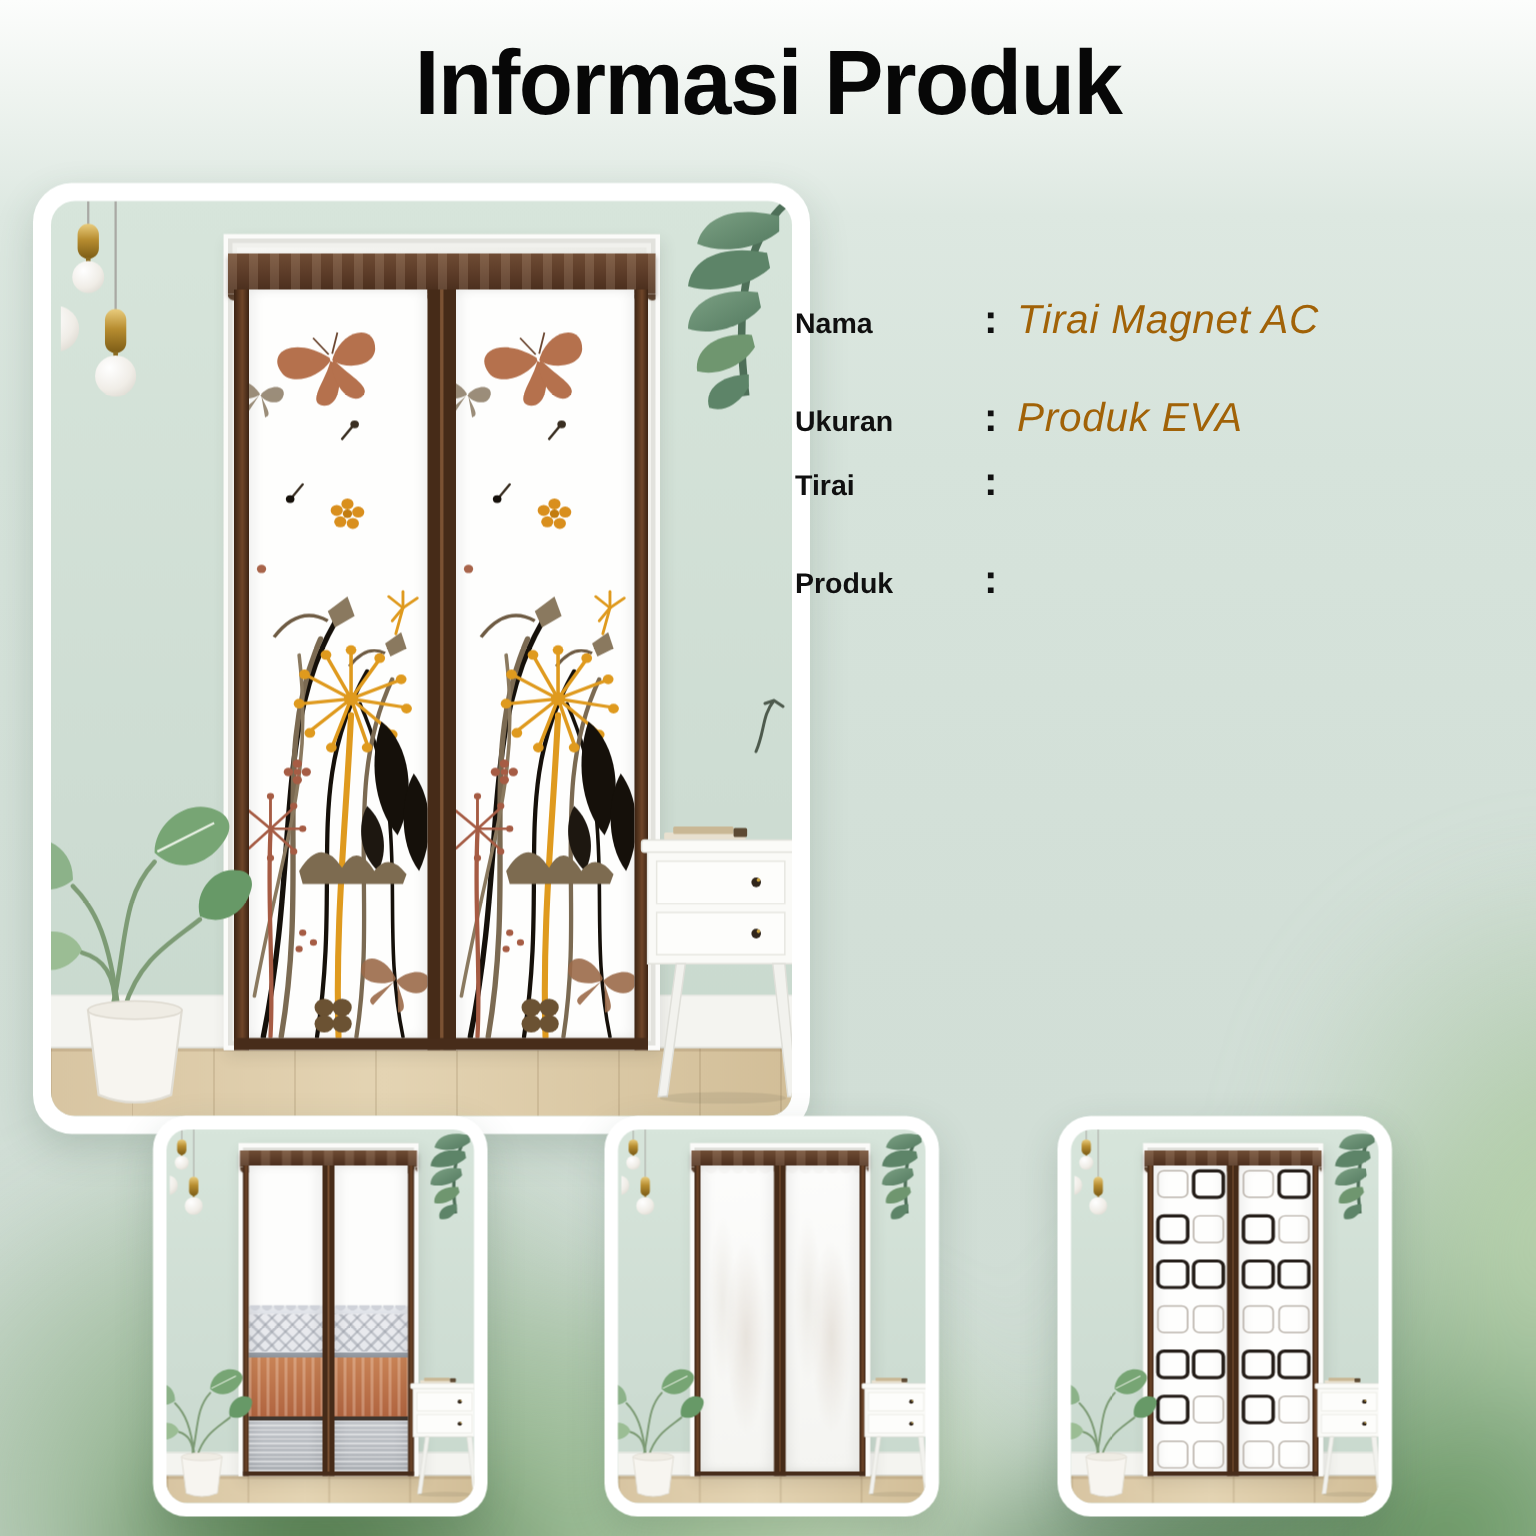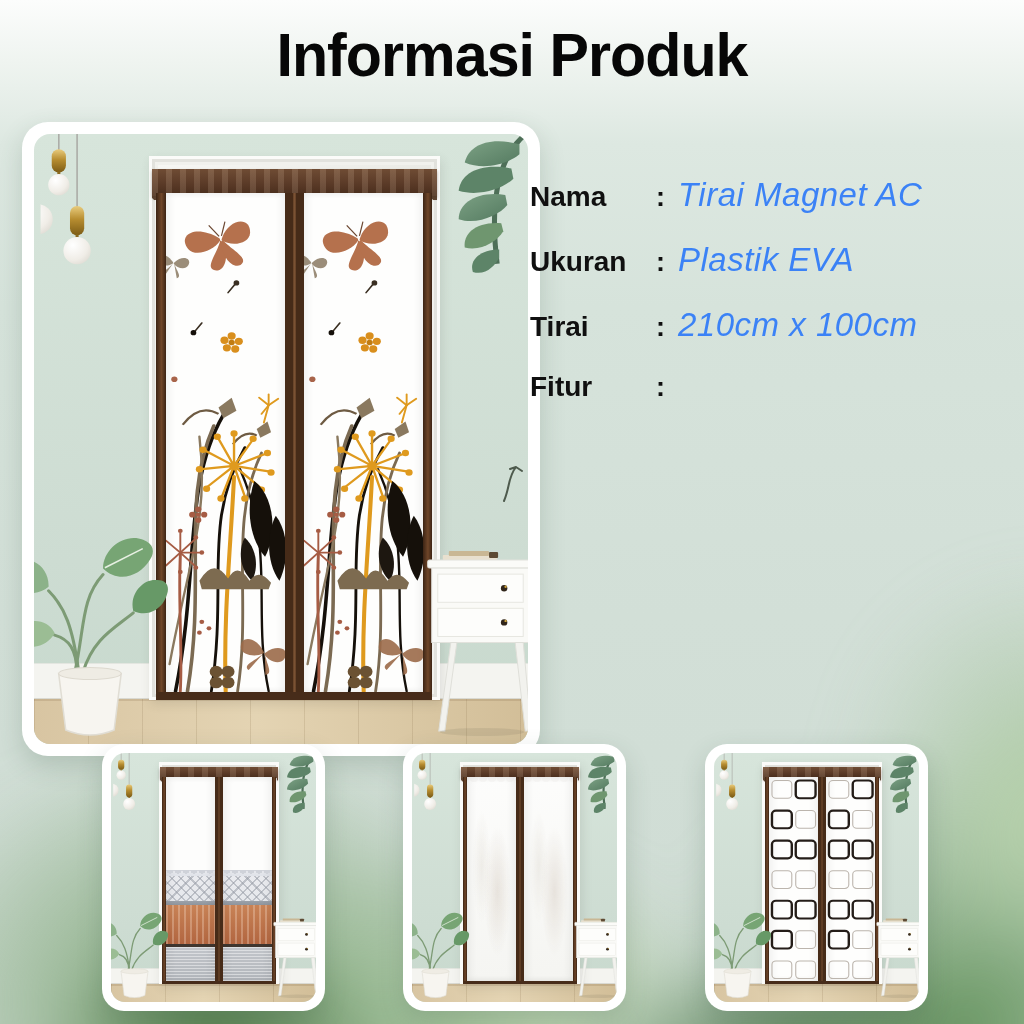--- a/index.html
+++ b/index.html
@@ -23,23 +23,23 @@
   
   .title{
     position:absolute;left:0;top:20px;width:100%;text-align:center;z-index:5;
     font-size:61px;font-weight:bold;color:#070707;letter-spacing:-1px;
     transform:scaleX(.97);
   }
 
   
   .info{position:absolute;left:530px;top:176px;width:480px;z-index:5;}
   .row{display:grid;grid-template-columns:126px 22px 1fr;align-items:baseline;height:65px;}
-  .lbl{font-size:28px;font-weight:bold;color:#101010;}
+  .lbl{font-size:19px;font-weight:bold;color:#101010;}
   .sep{font-size:27px;font-weight:bold;color:#101010;}
-  .val{font-size:33px;font-style:italic;color:#3b82f6;letter-spacing:.5px;white-space:nowrap;}
+  .val{font-size:27px;font-style:italic;color:#a16207;letter-spacing:.5px;white-space:nowrap;margin-top:22px;}
 
   
   .card{position:absolute;background:#fff;z-index:4;box-shadow:0 10px 26px rgba(55,85,66,.20);}
   .card.main{left:22px;top:122px;width:494px;height:610px;border-radius:26px;padding:12px;}
   .card.thumb{width:205px;height:249px;border-radius:22px;padding:9px;}
   .t1{left:102px;top:744px;}
   .t2{left:403px;top:744px;}
   .t3{left:705px;top:744px;}
 
   .room{position:relative;width:100%;height:100%;border-radius:16px;overflow:hidden;
@@ -359,29 +359,28 @@
 
 <div class="info">
   <div class="row">
     <span class="lbl">Nama</span>
     <span class="sep">:</span>
     <span class="val">Tirai Magnet AC</span>
   </div>
   <div class="row">
     <span class="lbl">Ukuran</span>
     <span class="sep">:</span>
-    <span class="val">Plastik EVA</span>
+    <span class="val">Produk EVA</span>
   </div>
   <div class="row">
     <span class="lbl">Tirai</span>
     <span class="sep">:</span>
-    <span class="val">210cm x 100cm</span>
   </div>
   <div class="row">
-    <span class="lbl">Fitur</span>
+    <span class="lbl">Produk</span>
     <span class="sep">:</span>
   </div>
 </div>
 
 <div class="card main">
   <div class="room">
     <svg class="leaftr" viewBox="0 0 90 150">
         <use href="#sym-leaftr"></use>
       </svg>
     <svg class="lamps" viewBox="0 0 60 140">

